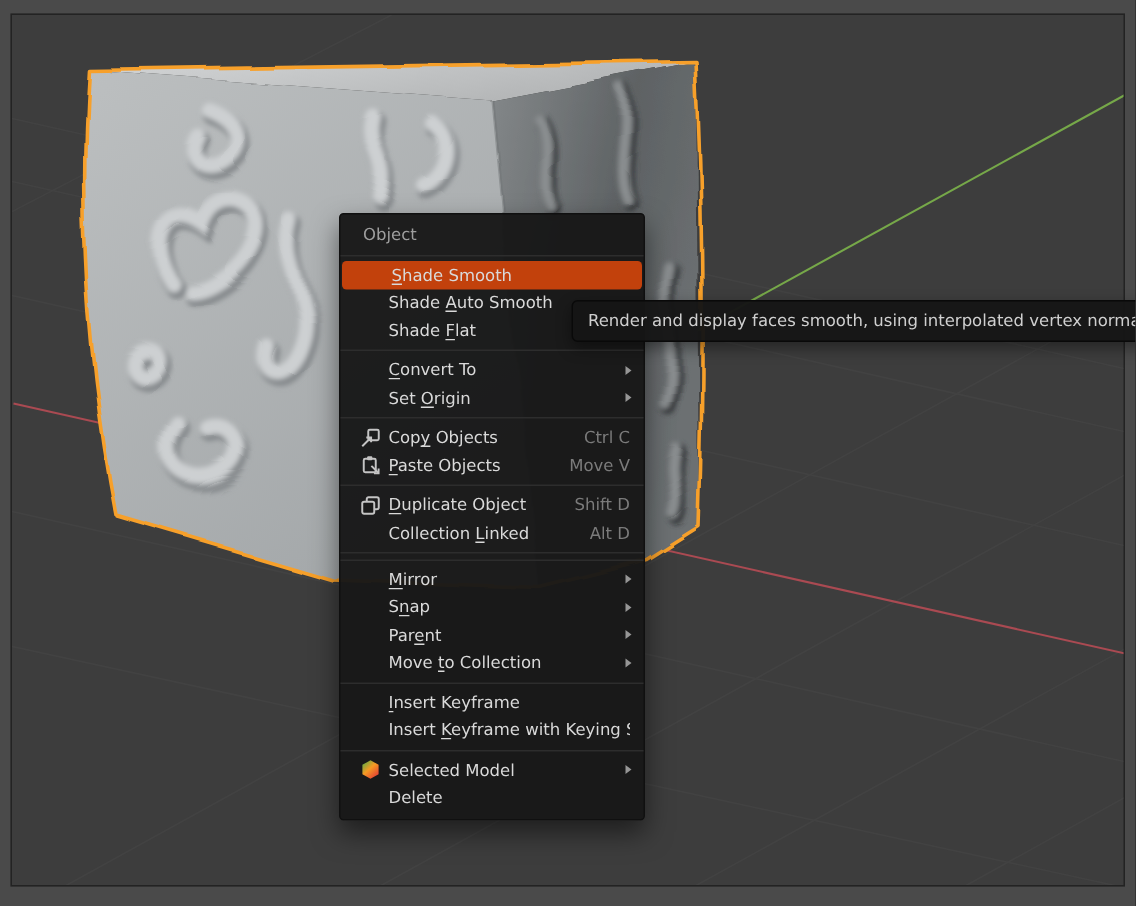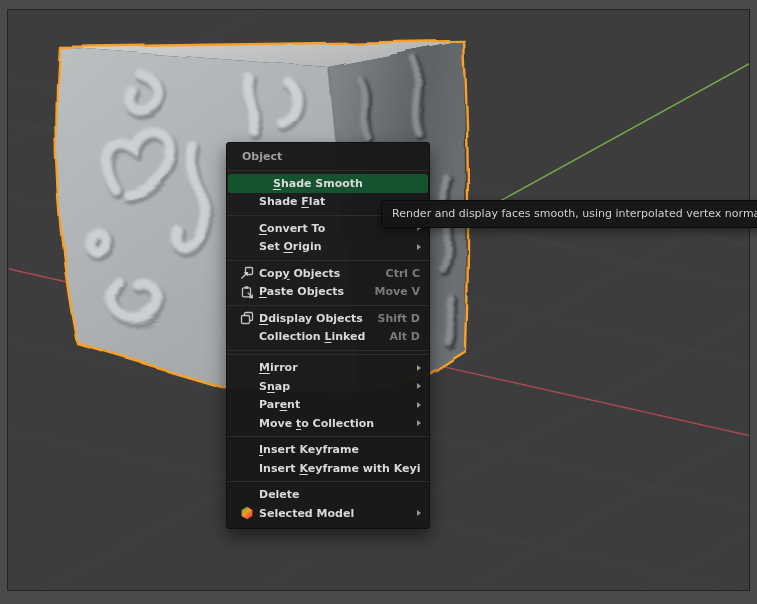--- a/index.html
+++ b/index.html
@@ -6,30 +6,30 @@
   *{box-sizing:border-box;}
   #stage{position:relative;width:757px;height:604px;background:#4a4a4a;overflow:hidden;
          font-family:"DejaVu Sans",sans-serif;}
   #viewport{position:absolute;left:7px;top:9px;width:743px;height:582px;background:#3d3d3d;
             border:1px solid #232323;overflow:hidden;}
   #viewport svg{position:absolute;left:0;top:0;}
 
   
   .menu{position:absolute;left:226px;top:142px;width:204px;background:rgba(24,24,24,0.97);
         border:1px solid #101010;border-radius:3px;box-shadow:0 8px 18px rgba(0,0,0,0.5);
-        padding:0 0 5px 0;font-size:11px;color:#d9d9d9;z-index:20;font-weight:bold;}
+        padding:0 0 5px 0;font-size:11px;color:#d9d9d9;z-index:20;}
   .menu-header{height:23px;padding:7px 0 0 15px;color:#9e9e9e;}
   .msep{height:1px;background:#2d2d2d;margin:3.5px 0;}
   .mi{height:18.5px;display:flex;align-items:center;padding:0 6px 0 7px;cursor:default;}
   .mi .ic{width:25px;flex:0 0 25px;display:flex;align-items:center;justify-content:center;}
   .mi .lbl{flex:1;white-space:nowrap;overflow:hidden;}
   .mi .sc{color:#7b7b7b;font-size:11px;padding-right:3px;white-space:nowrap;}
   .mi .sub{width:0;height:0;border-left:4px solid #969696;border-top:3.5px solid transparent;
            border-bottom:3.5px solid transparent;margin-right:2px;}
-  .mi.hl{background:#14532d;border-radius:3px;margin:0 1px;padding:0 5px 0 20px;justify-content:flex-end;}
+  .mi.hl{background:#c2410c;border-radius:3px;margin:0 1px;padding:0 5px 0 8px;justify-content:flex-end;}
   .acc{text-decoration:underline;text-underline-offset:2px;}
 
   
   .tooltip{position:absolute;left:381px;top:200px;height:28px;background:rgba(22,22,22,0.97);
            border:1px solid #090909;border-radius:4px;padding:6px 10px;font-size:11px;
            color:#cfcfcf;white-space:nowrap;z-index:30;box-shadow:0 4px 10px rgba(0,0,0,0.4);}
 
   .icon-svg{display:block;}
 </style>
 </head>
@@ -136,20 +136,25 @@
     <div class="menu-header">Object</div>
     <div class="msep"></div>
 
     <div class="mi hl">
       <span class="ic"></span>
       <span class="lbl"><span></span><span class="acc">S</span><span>hade Smooth</span></span>
       <span class="sc"></span>
     </div>
     <div class="mi">
       <span class="ic"></span>
+      <span class="lbl"><span>Shade </span><span class="acc">A</span><span>uto Smooth</span></span>
+      <span class="sc"></span>
+    </div>
+    <div class="mi">
+      <span class="ic"></span>
       <span class="lbl"><span>Shade </span><span class="acc">F</span><span>lat</span></span>
       <span class="sc"></span>
     </div>
 
     <div class="msep"></div>
 
     <div class="mi">
       <span class="ic"></span>
       <span class="lbl"><span></span><span class="acc">C</span><span>onvert To</span></span>
       <span class="sub"></span>
@@ -188,21 +193,21 @@
 
     <div class="msep"></div>
 
     <div class="mi">
       <span class="ic">
         <svg class="icon-svg" width="14" height="14" viewBox="0 0 14 14" fill="none" stroke="#c4c4c4" stroke-width="1.3">
           <rect x="4.5" y="1.5" width="8" height="8" rx="1.2"></rect>
           <rect x="1.5" y="4.5" width="8" height="8" rx="1.2" fill="#1a1a1a"></rect>
         </svg>
       </span>
-      <span class="lbl"><span></span><span class="acc">D</span><span>display Objects</span></span>
+      <span class="lbl"><span></span><span class="acc">D</span><span>uplicate Object</span></span>
       <span class="sc">Shift D</span>
     </div>
     <div class="mi">
       <span class="ic"></span>
       <span class="lbl"><span>Collection </span><span class="acc">L</span><span>inked</span></span>
       <span class="sc">Alt D</span>
     </div>
 
     <div class="msep"></div>
 
@@ -238,37 +243,37 @@
       <span class="sc"></span>
     </div>
     <div class="mi">
       <span class="ic"></span>
       <span class="lbl"><span>Insert </span><span class="acc">K</span><span>eyframe with Keying Set</span></span>
       <span class="sc"></span>
     </div>
 
     <div class="msep"></div>
 
-    <div class="mi">
-      <span class="ic"></span>
-      <span class="lbl"><span>Delete</span><span class="acc"></span><span></span></span>
-      <span class="sc"></span>
-    </div>
     <div class="mi">
       <span class="ic">
         <svg class="icon-svg" width="14" height="14" viewBox="0 0 14 14">
           <defs>
             <linearGradient id="gHex" x1="0" y1="0" x2="0.8" y2="1">
               <stop offset="0" stop-color="#43b049"></stop>
                 <stop offset="0.5" stop-color="#f59a23"></stop>
                 <stop offset="1" stop-color="#e23b35"></stop>
             </linearGradient>
           </defs>
           <path d="M7,0.8 L12.4,3.9 L12.4,10.1 L7,13.2 L1.6,10.1 L1.6,3.9 Z" fill="url(#gHex)"></path>
         </svg>
       </span>
       <span class="lbl"><span>Selected Model</span><span class="acc"></span><span></span></span>
       <span class="sub"></span>
     </div>
+    <div class="mi">
+      <span class="ic"></span>
+      <span class="lbl"><span>Delete</span><span class="acc"></span><span></span></span>
+      <span class="sc"></span>
+    </div>
   </div>
 
   <div class="tooltip">Render and display faces smooth, using interpolated vertex normals.</div>
 </div>
 
 </body></html>

